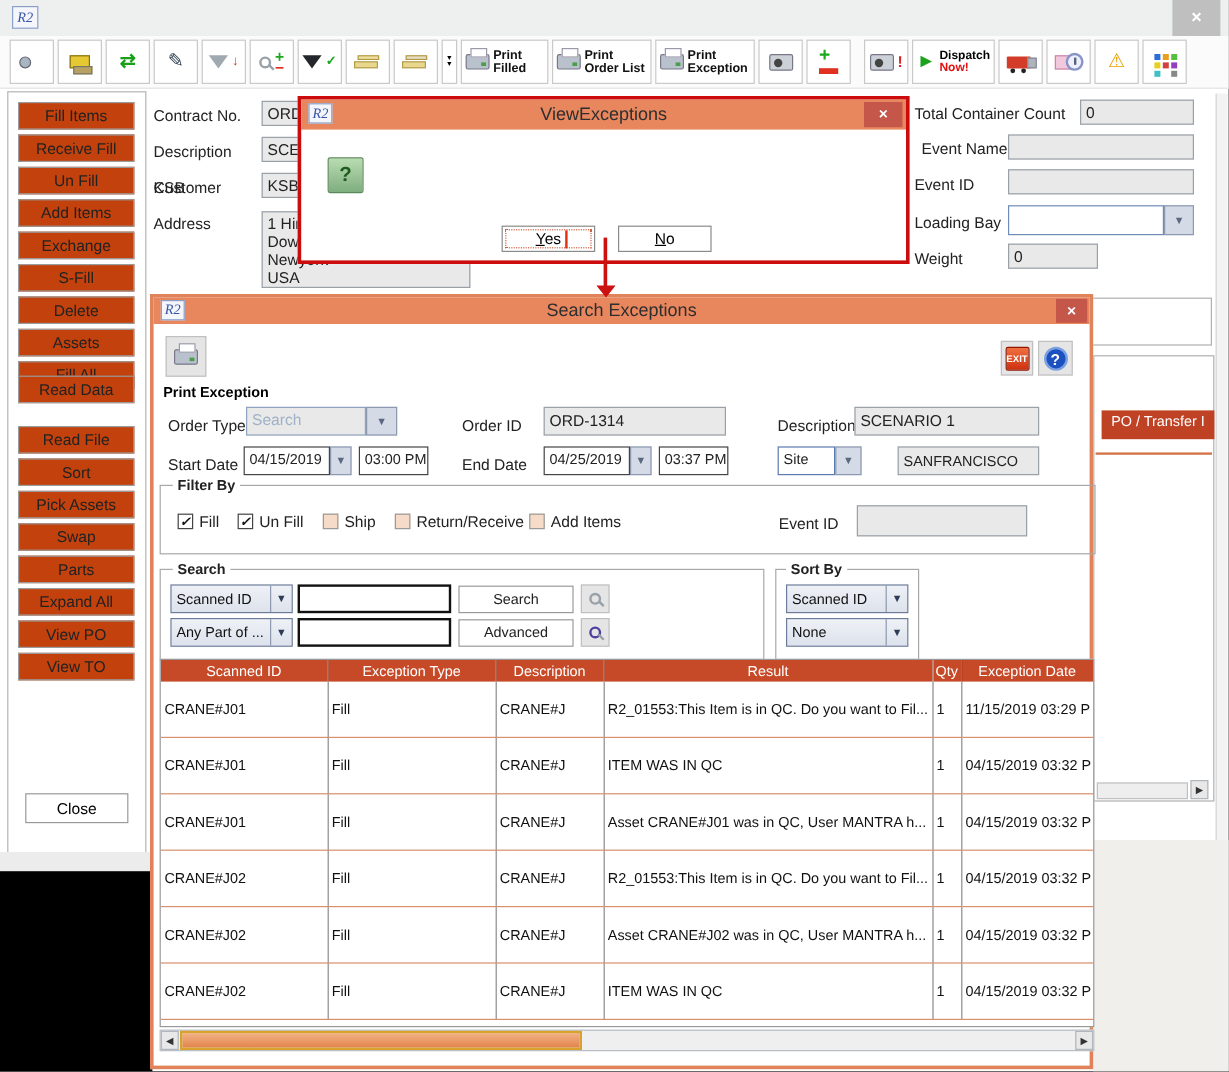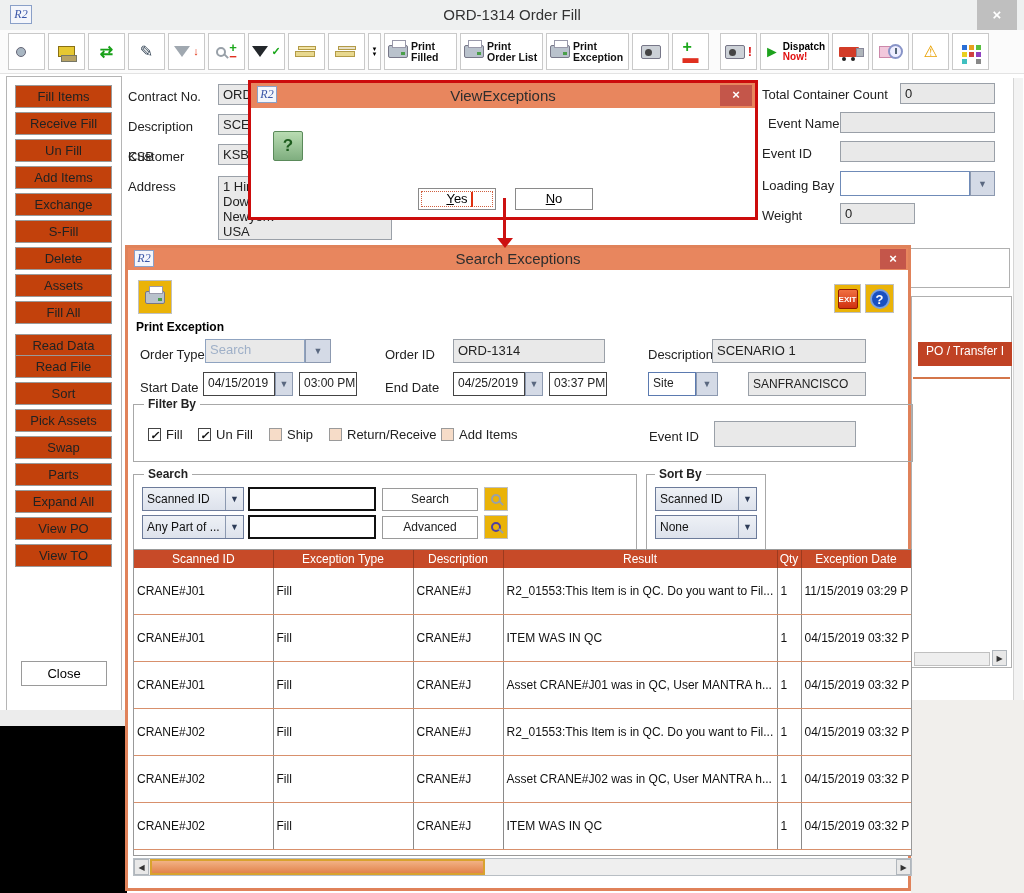--- a/index.html
+++ b/index.html
@@ -85,21 +85,21 @@
 
   
   #red-arrow-line { left:503px; top:198px; width:3px; height:42px; background:#cc1111; z-index:20; }
   #red-arrow-head { left:497px; top:238px; width:0; height:0; border-left:8px solid transparent; border-right:8px solid transparent;
                     border-top:10px solid #cc1111; z-index:20; }
 
   
   #search-window { left:125px; top:245px; width:786px; height:646px; background:#fff; border:3px solid #e0825a; z-index:5; }
   #sw-titlebar { left:0; top:0; width:780px; height:22px; }
   .sw-title { width:100%; text-align:center; font-size:15px; color:#2e2e2e; line-height:22px; }
-  .icobtn { border:1px solid #c0c0c0; background:#eab308; display:flex; align-items:center; justify-content:center; }
+  .icobtn { border:1px solid #c0c0c0; background:#e5e5e5; display:flex; align-items:center; justify-content:center; }
   .exit-ico { width:20px; height:20px; background:linear-gradient(#f07040,#d03010); border:1px solid #901800; border-radius:2px;
               color:#fff; font-size:8px; font-weight:bold; text-align:center; line-height:20px; }
   .help-ico { width:20px; height:20px; border-radius:50%; background:#1a50c0; border:2px solid #7aa0e0; color:#fff;
               font-weight:bold; font-size:13px; text-align:center; line-height:17px; }
   .groupbox { border:1px solid #a8a8a8; position:absolute; }
   .gb-legend { position:absolute; top:-8px; background:#fff; padding:0 4px; font-size:12px; font-weight:bold; color:#222; }
   .cb { position:absolute; display:flex; align-items:center; gap:5px; font-size:13px; color:#222; }
   .cb .box { width:13px; height:13px; background:#f6dcc8; border:1px solid #9a9a9a; display:inline-block; text-align:center; line-height:12px; font-size:11px; color:#111; }
   .cb.checked .box { background:#fff; border-color:#444; }
   .cb.checked .box::after { content:"\2713"; font-weight:bold; }
@@ -123,21 +123,20 @@
                   text-align:center; line-height:15px; color:#333; }
   #hthumb { position:absolute; left:16px; top:0; width:335px; height:16px; background:linear-gradient(#f2b285,#e2834c);
             border:2px solid #d9a22e; }
 </style>
 </head>
 <body>
 
 <div id="main-window" class="abs">
   <div id="main-titlebar" class="abs">
     <div class="r2-ico abs" style="left:10px;top:5px;">R2</div>
-    <div id="main-title" class="abs">ORD-1314 Order Fill</div>
     <div class="close-main abs">×</div>
   </div>
 
   <div id="toolbar" class="abs">
     <div class="tbb">
         <span class="bino"></span>
       </div>
     <div class="tbb">
         <span class="pick"></span>
       </div>
@@ -220,21 +219,21 @@
     <div>
         <div class="side-btn" style="top: 8px;">Fill Items</div>
         <div class="side-btn" style="top: 35px;">Receive Fill</div>
         <div class="side-btn" style="top: 62px;">Un Fill</div>
         <div class="side-btn" style="top: 89px;">Add Items</div>
         <div class="side-btn" style="top: 116px;">Exchange</div>
         <div class="side-btn" style="top: 143px;">S-Fill</div>
         <div class="side-btn" style="top: 170px;">Delete</div>
         <div class="side-btn" style="top: 197px;">Assets</div>
         <div class="side-btn" style="top: 224px;">Fill All</div>
-        <div class="side-btn" style="top: 257px;">Read Data</div>
+        <div class="side-btn" style="top: 236px;">Read Data</div>
         <div class="side-btn" style="top: 278px;">Read File</div>
         <div class="side-btn" style="top: 305px;">Sort</div>
         <div class="side-btn" style="top: 332px;">Pick Assets</div>
         <div class="side-btn" style="top: 359px;">Swap</div>
         <div class="side-btn" style="top: 386px;">Parts</div>
         <div class="side-btn" style="top: 413px;">Expand All</div>
         <div class="side-btn" style="top: 440px;">View PO</div>
         <div class="side-btn" style="top: 467px;">View TO</div>
       </div>
     <div id="close-btn">Close</div>

